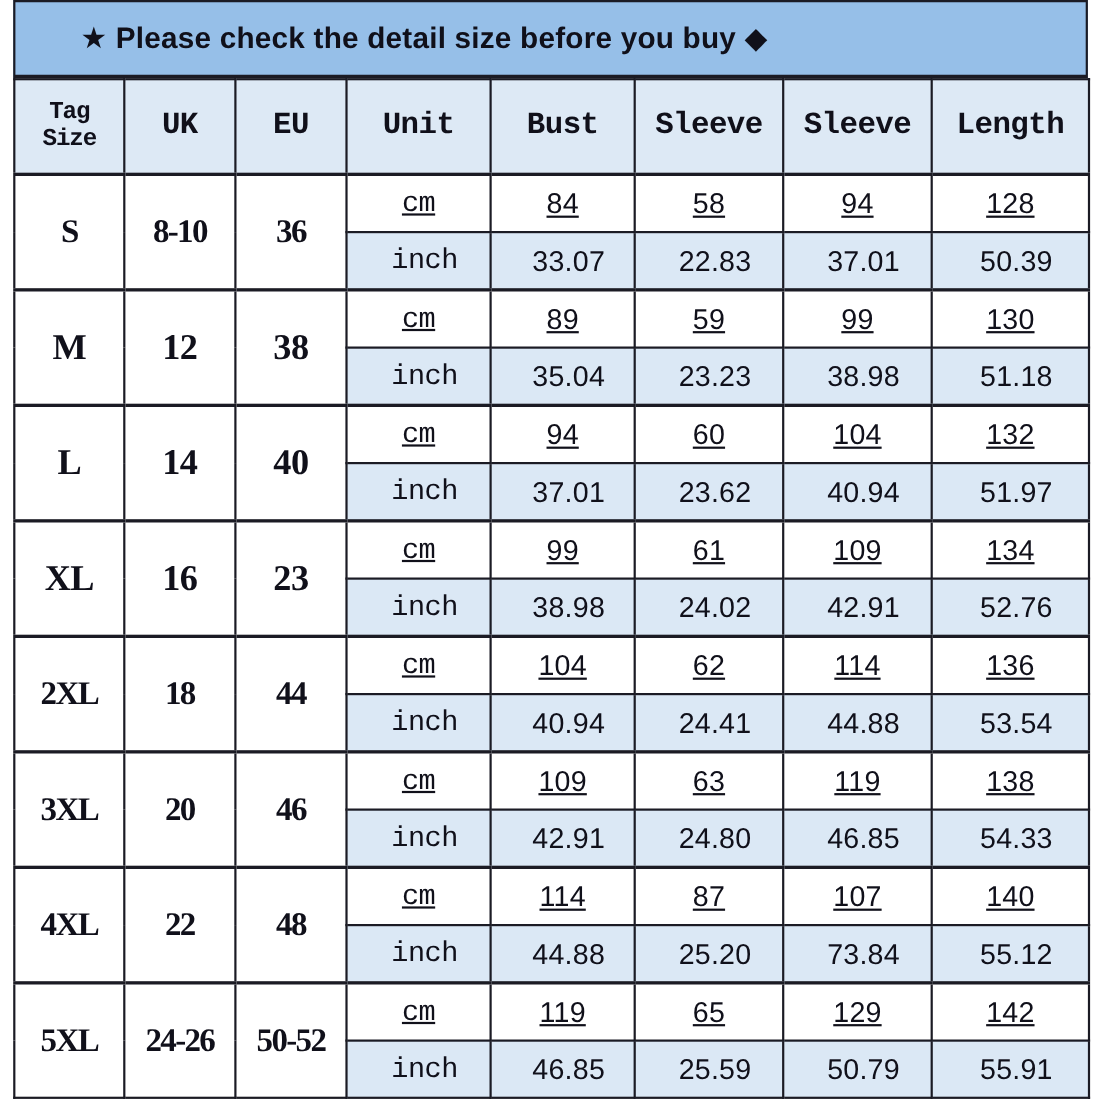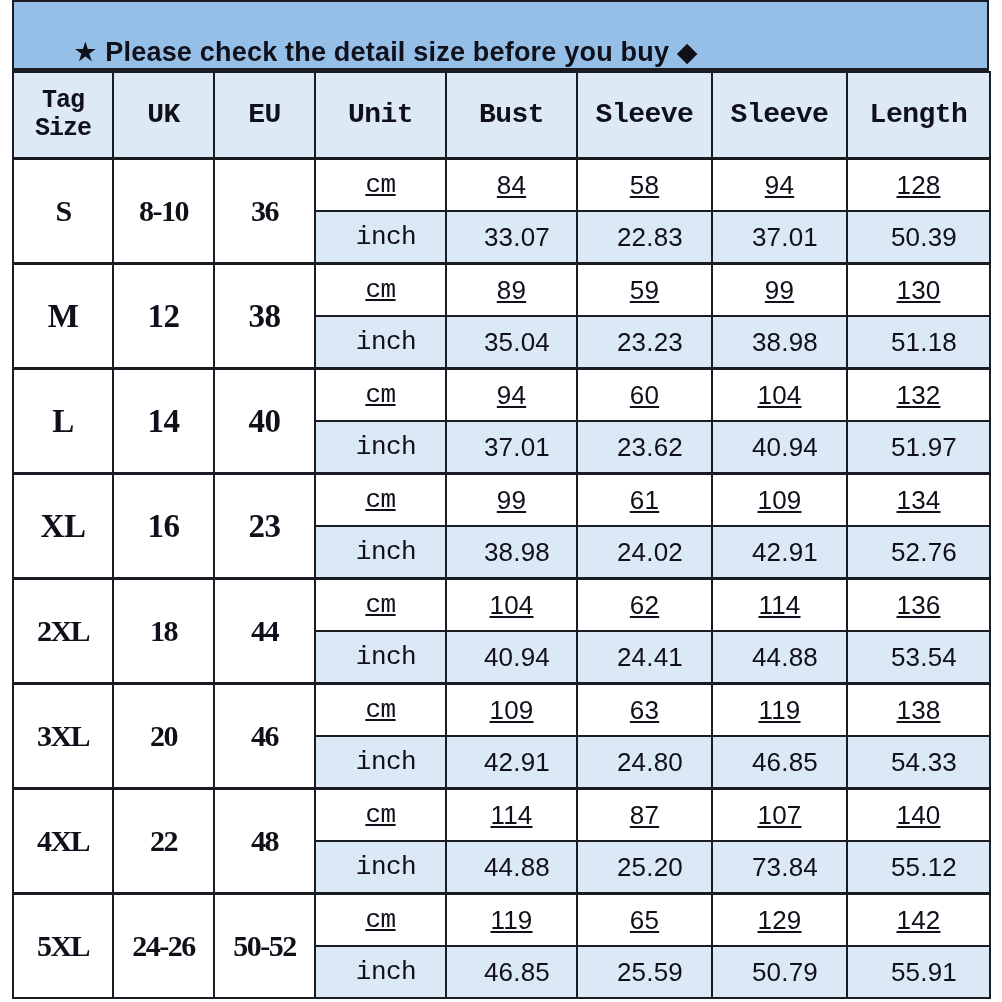--- a/index.html
+++ b/index.html
@@ -25,21 +25,21 @@
   }
 
   
   .banner {
     height: 71px;
     background: #96bfe8;
     border: 2px solid #1b1b24;
     border-bottom-width: 3px;
     box-sizing: border-box;
     display: flex;
-    align-items: flex-end;
+    align-items: center;
     justify-content: center;
   }
   .banner-text {
     font-family: "Liberation Sans", "DejaVu Sans", sans-serif;
     font-size: 27px;
     font-weight: 700;
     color: #10101a;
     letter-spacing: 0.2px;
     white-space: nowrap;
     padding-right: 230px;
@@ -76,21 +76,21 @@
   tr.head-row th {
     background: #dde9f5;
     height: 84px;
     font-family: "Liberation Mono", "DejaVu Sans Mono", monospace;
     font-size: 28px;
     font-weight: 700;
     line-height: 1.12;
     letter-spacing: -0.5px;
   }
   tr.head-row th.tag-head {
-    font-size: 25px;
+    font-size: 22px;
     letter-spacing: -1px;
   }
 
   
   td.size-cell {
     font-family: "Liberation Serif", "DejaVu Serif", serif;
     font-weight: 700;
     font-size: 33px;
     background: #ffffff;
     letter-spacing: -0.5px;

